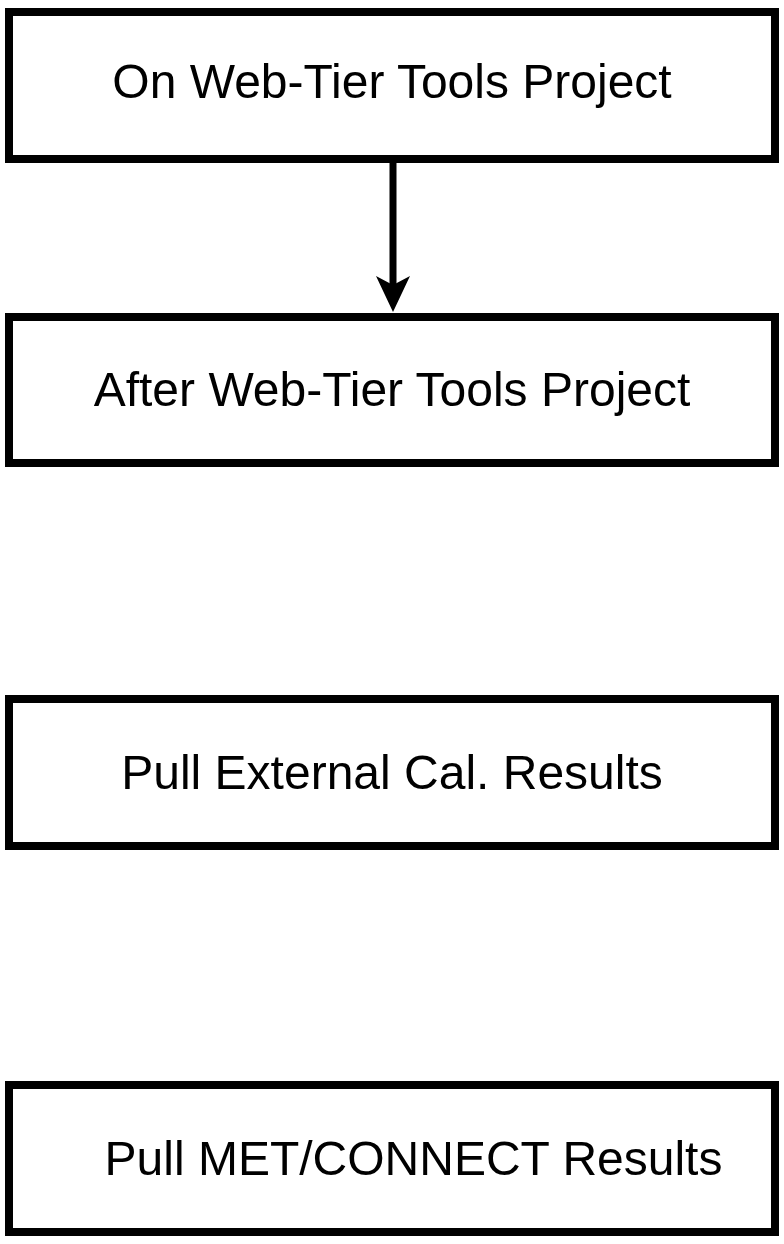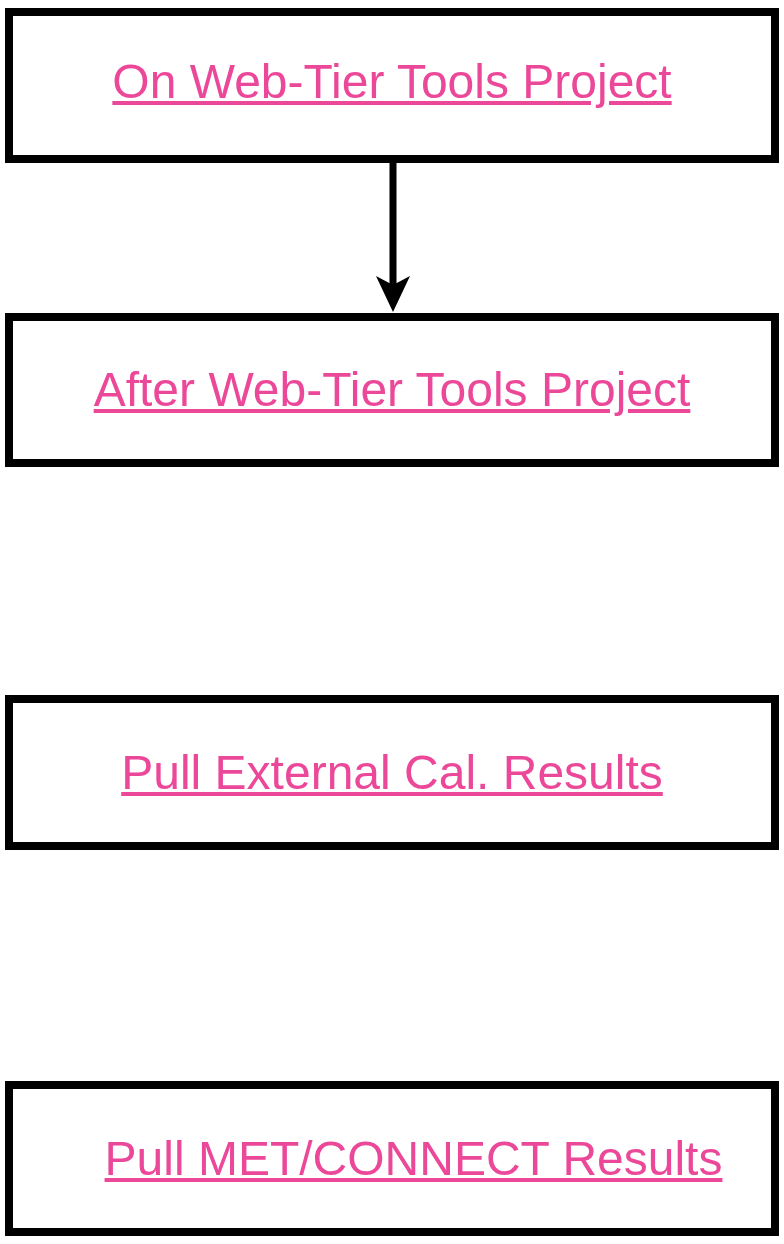--- a/index.html
+++ b/index.html
@@ -24,26 +24,25 @@
     background: #ffffff;
     border: 8px solid #000000;
     display: flex;
     align-items: center;
     justify-content: center;
   }
   .flow-node-label {
     font-family: "Liberation Sans", sans-serif;
     font-size: 48px;
     line-height: 1;
-    color: #ec4899;
+    color: #000000;
     white-space: nowrap;
     letter-spacing: 0px;
     text-align: left;
     position: relative;
-    text-decoration: underline;
   }
   
   #node-on-web-tier    { left: 5px;  top: 8px;    width: 774px; height: 155px; }
   #node-after-web-tier { left: 5px;  top: 313px;  width: 774px; height: 154px; }
   #node-pull-external  { left: 5px;  top: 695px;  width: 774px; height: 155px; }
   #node-pull-met       { left: 5px;  top: 1081px; width: 774px; height: 155px; padding-left: 43px; }
 
   
   #node-on-web-tier    .flow-node-label { top: -4px; }
   #node-after-web-tier .flow-node-label { top:  0px; }

